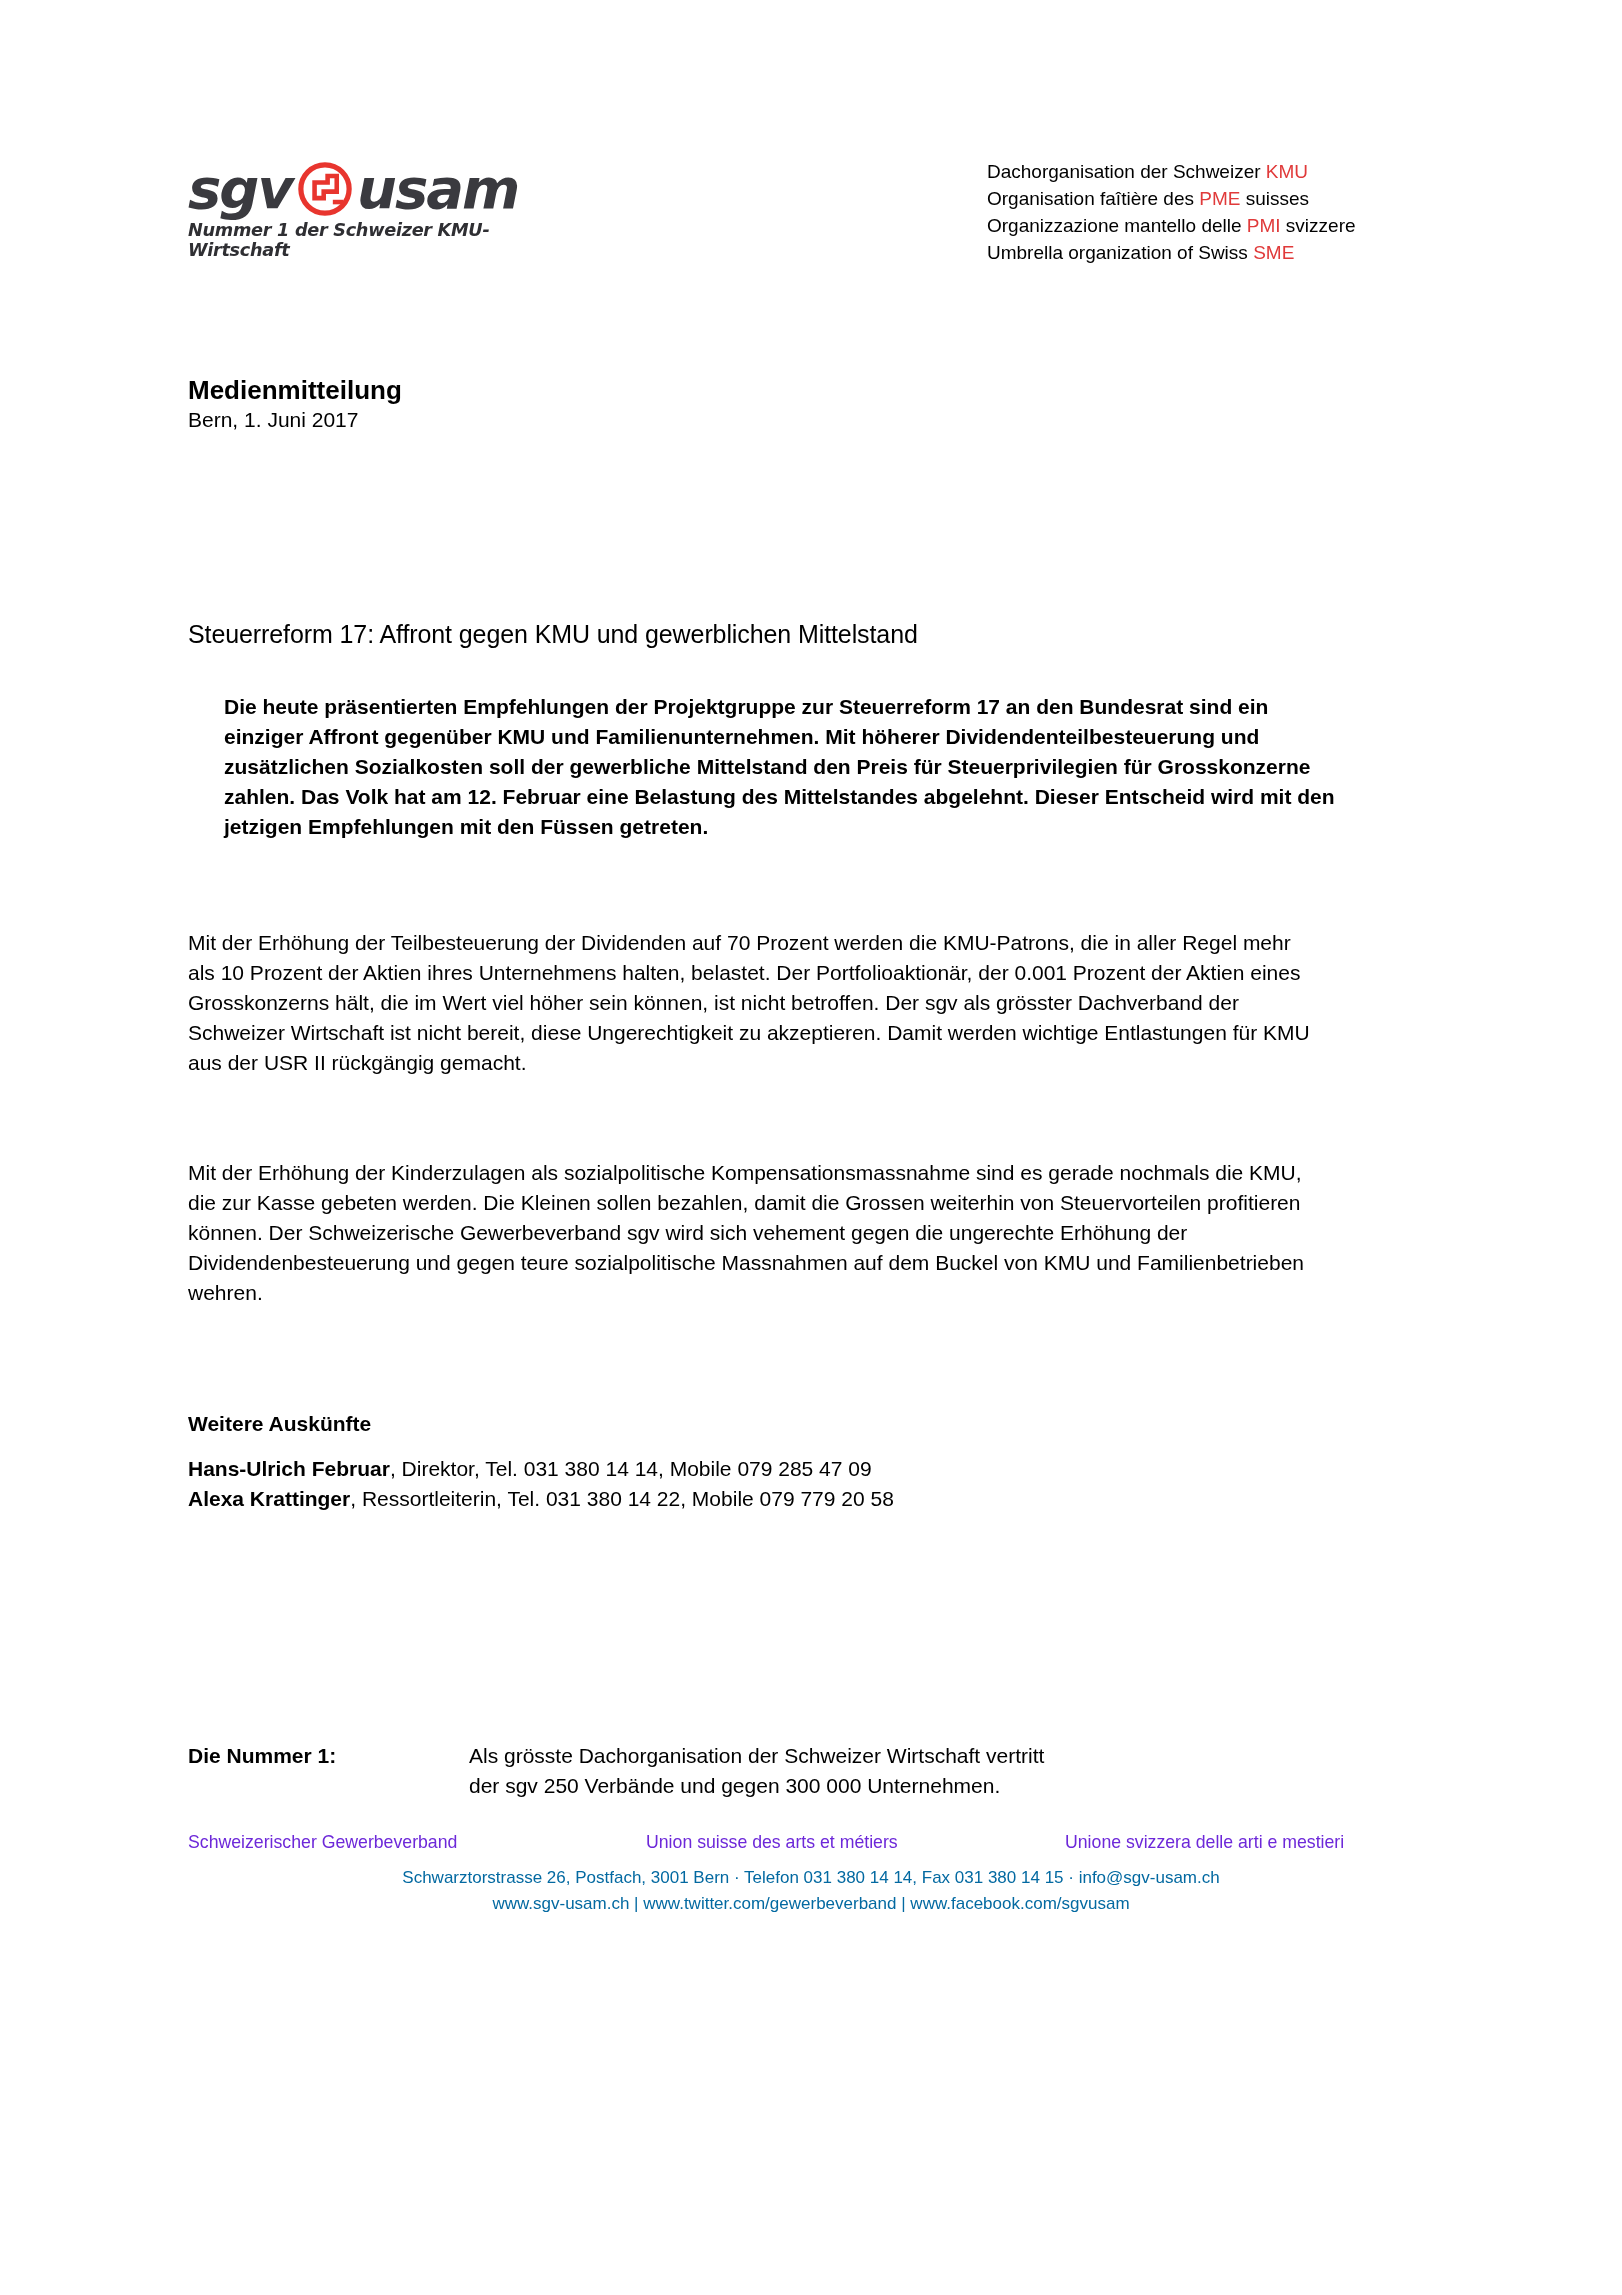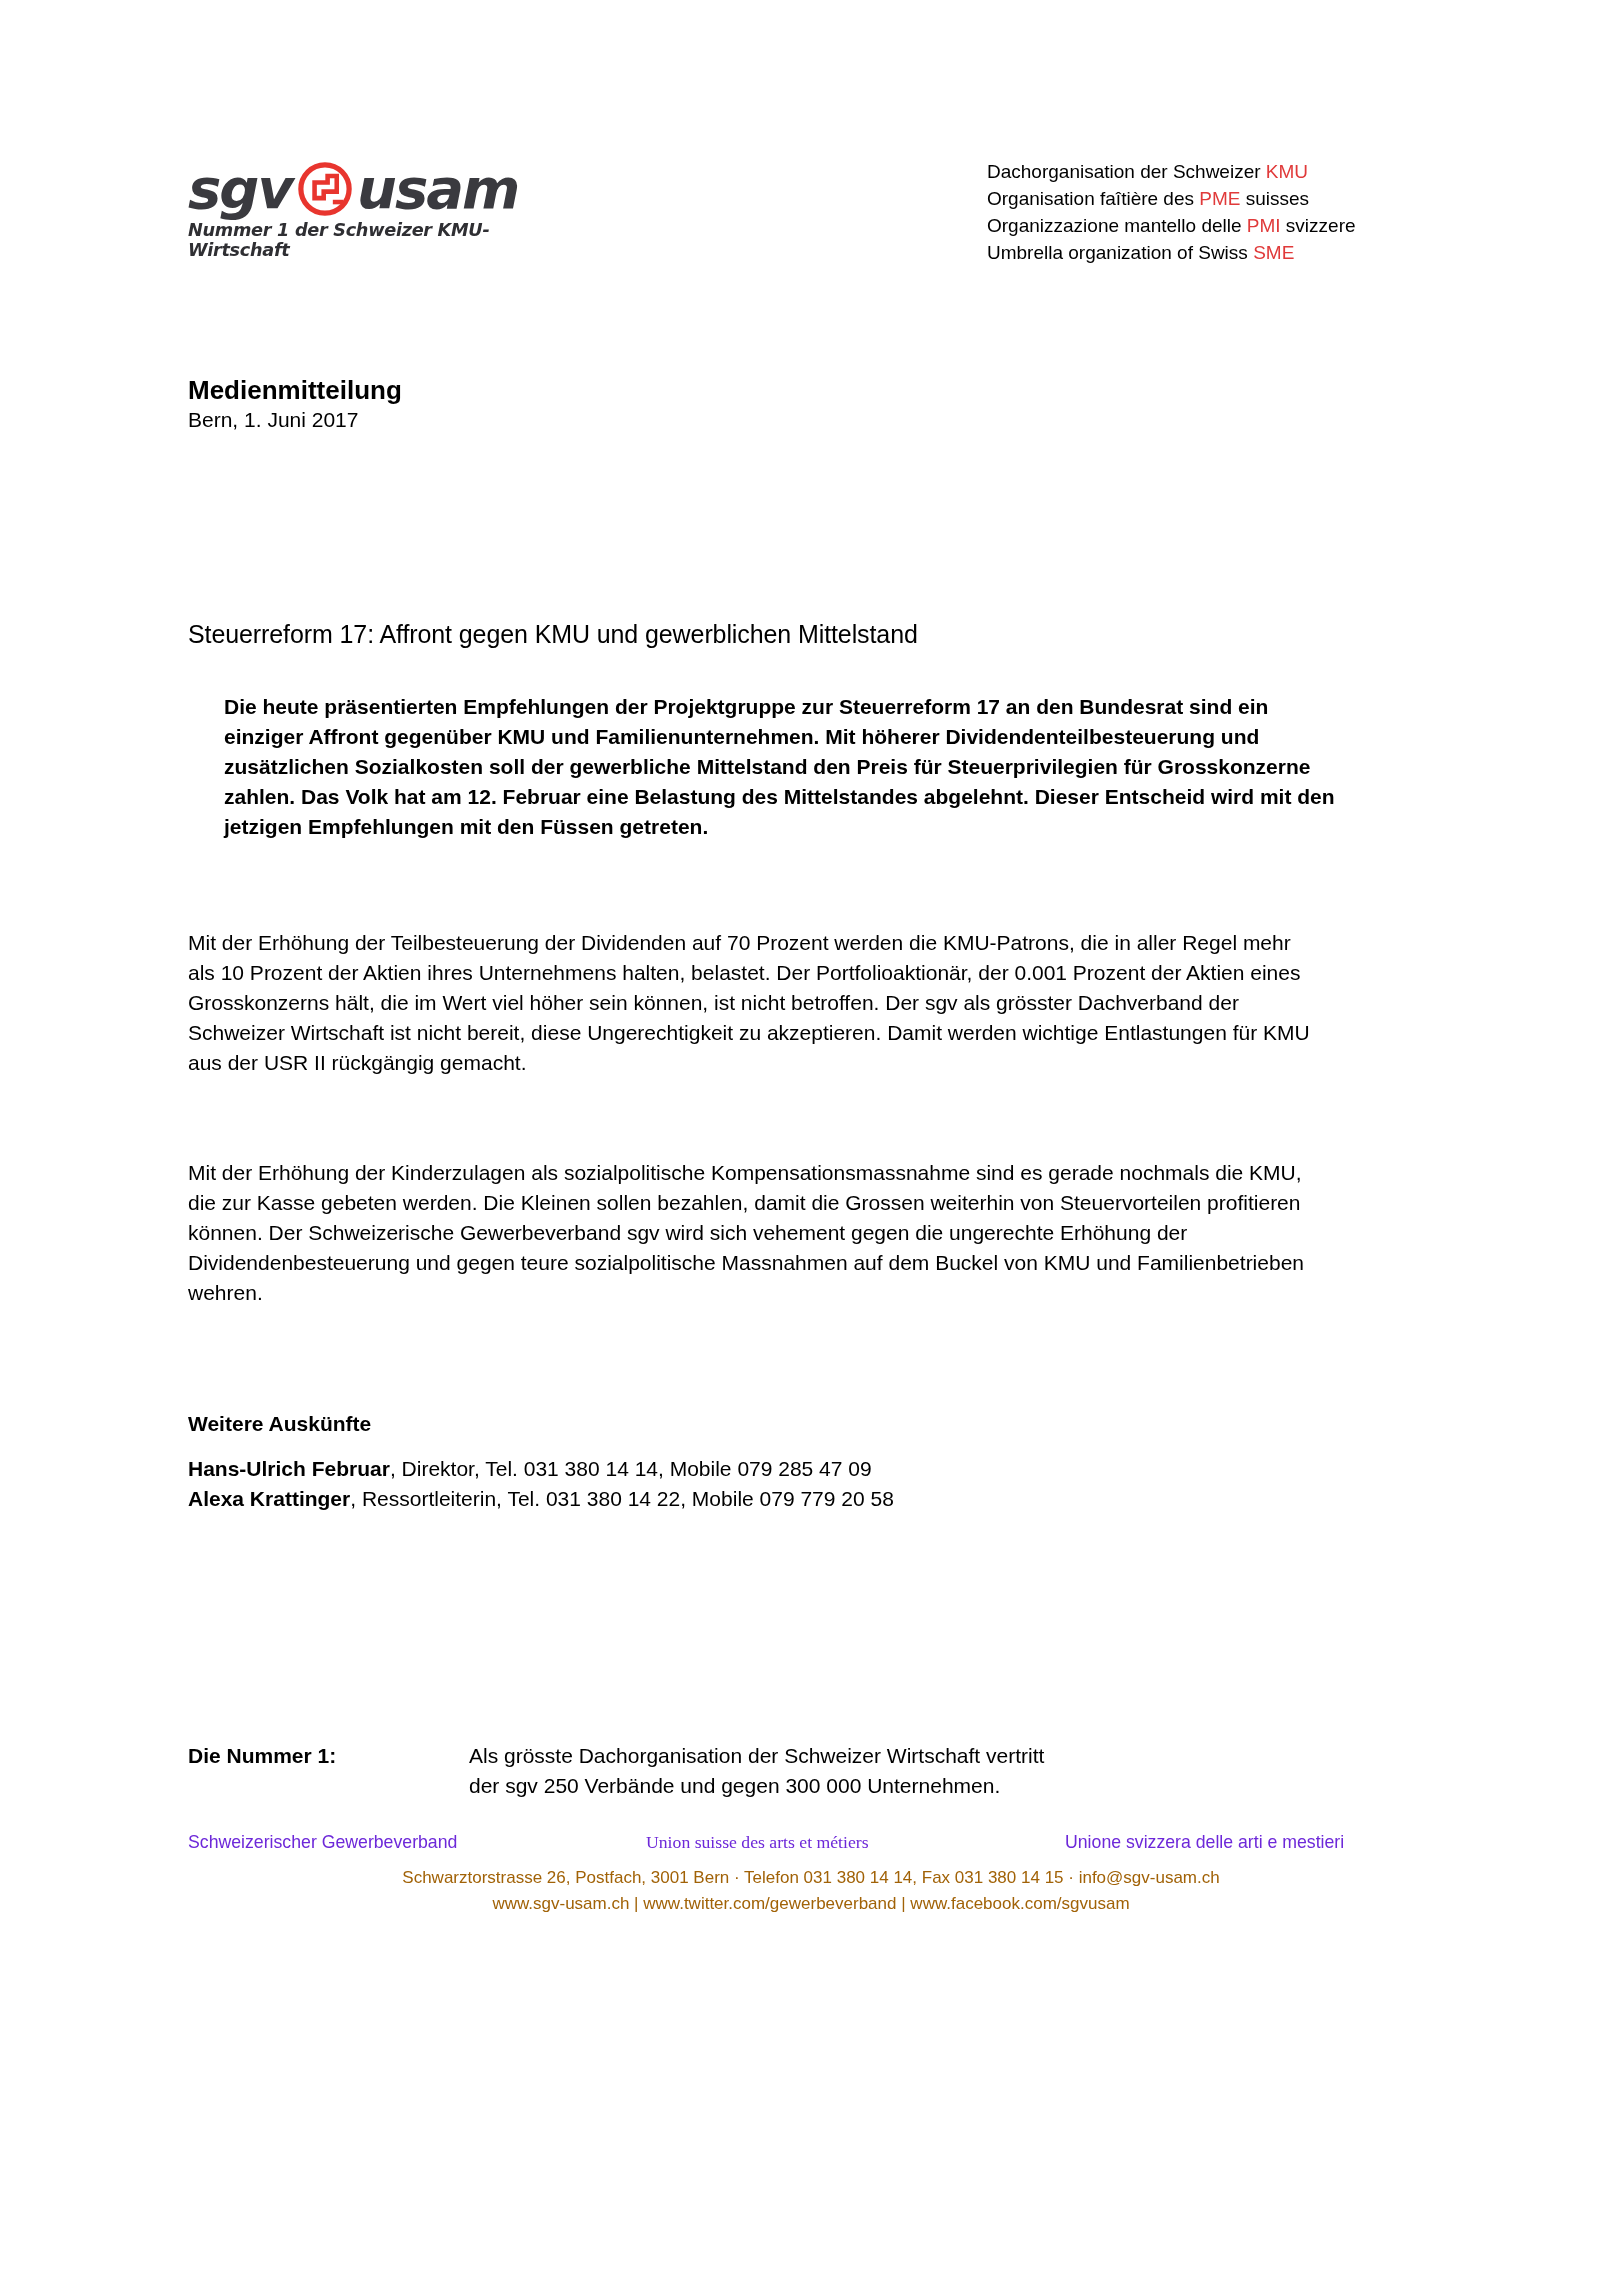--- a/index.html
+++ b/index.html
@@ -173,31 +173,31 @@
   .footer-orgs {
     position: absolute;
     top: 88px;
     left: 188px;
     width: 1250px;
     color: #6d28d9;
     font-size: 17.7px;
     display: flex;
   }
   .fo-1 { width: 458px; flex: 0 0 458px; }
-  .fo-2 { width: 419px; flex: 0 0 419px; font-family: Liberation Serif, serif; }
+  .fo-2 { width: 419px; flex: 0 0 419px; }
   .fo-3 { flex: 1 1 auto; }
   .footer-address {
     position: absolute;
     top: 121px;
     left: 0;
     width: 100%;
     text-align: center;
     font-size: 17px;
     line-height: 26px;
-    color: #a16207;
+    color: #0369a1;
   }
 </style>
 </head>
 <body>
 
 <div class="page">
 
   <div class="header">
 
     <div class="logo-block">

